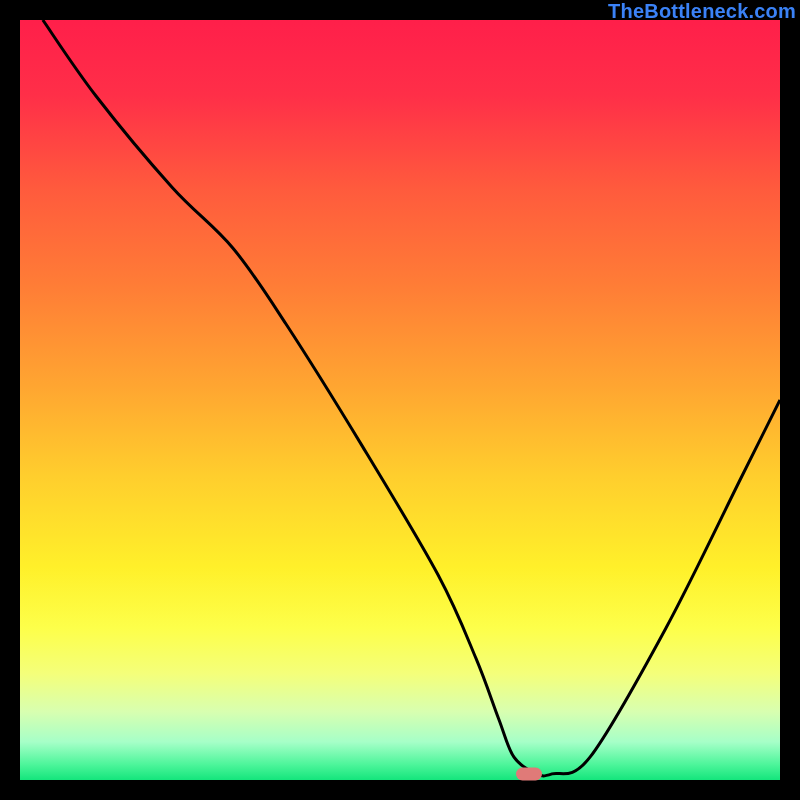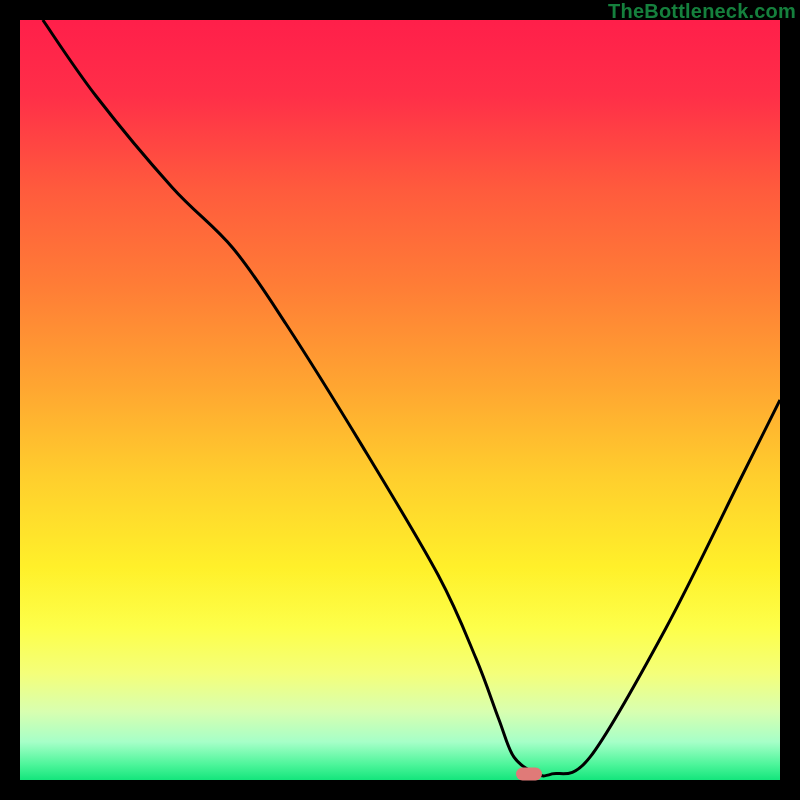--- a/index.html
+++ b/index.html
@@ -37,21 +37,21 @@
     width: 100%;
     height: 100%;
   }
   .watermark {
     position: absolute;
     top: 0;
     right: 4px;
     font-family: Arial, Helvetica, sans-serif;
     font-size: 20px;
     font-weight: 600;
-    color: #15803d;
+    color: #3b82f6;
     letter-spacing: 0.2px;
   }
   .marker {
     position: absolute;
     width: 26px;
     height: 13px;
     border-radius: 7px;
     background: #e07a78;
     transform: translate(-50%, -50%);
   }

